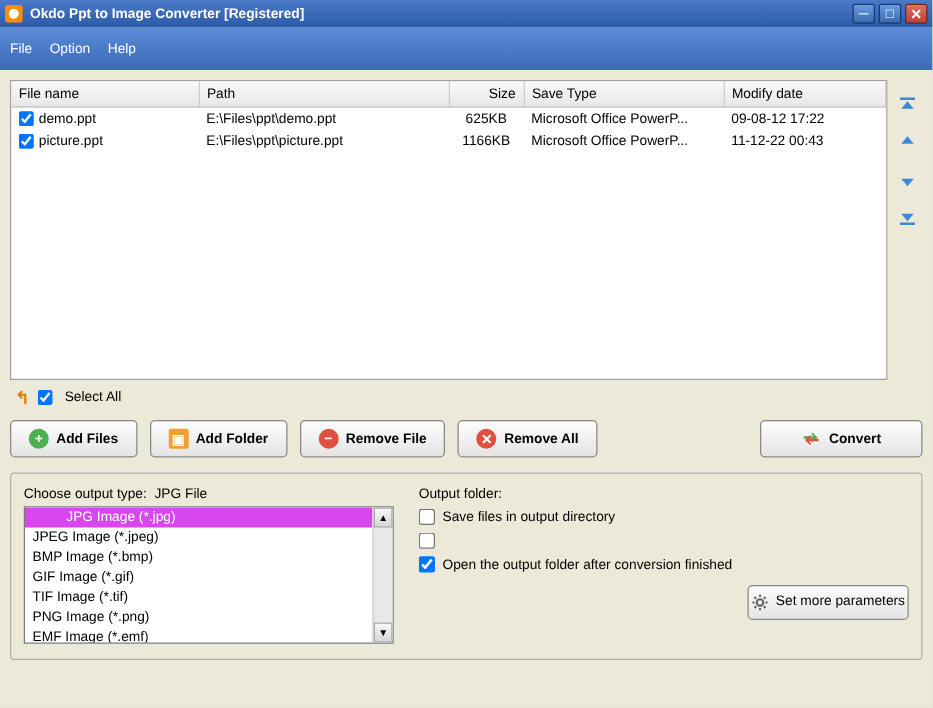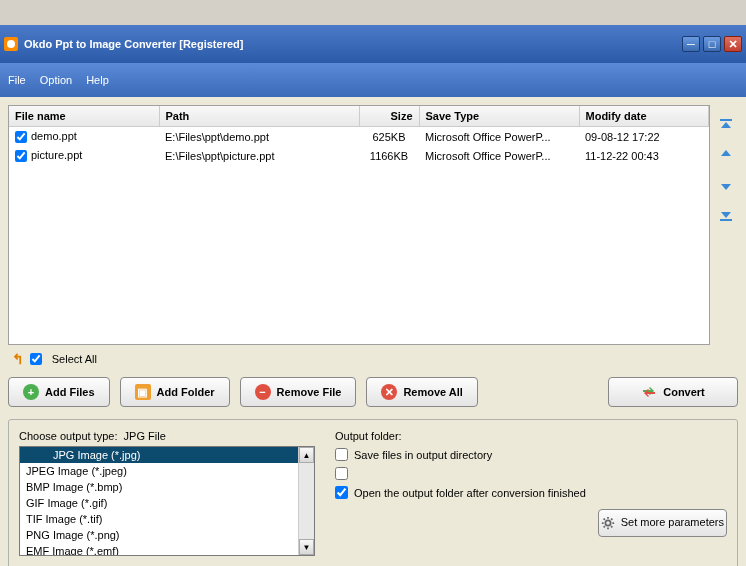--- a/index.html
+++ b/index.html
@@ -1,33 +1,33 @@
 <!DOCTYPE html>
 <html><head>
 <meta charset="utf-8">
 <style>
 * { box-sizing: border-box; margin: 0; padding: 0; font-family: Tahoma, Arial, sans-serif; font-size: 11px; }
 body { background: #d4d0c8; width: 746px; height: 566px; overflow: hidden; }
 
-.titlebar { height: 38px; background: linear-gradient(to bottom, #4a7ac8 0%, #2a5aa8 100%); display: flex; align-items: center; padding: 0 4px; color: #fff; font-weight: bold; margin-top: 25px; }
+.titlebar { height: 22px; background: linear-gradient(to bottom, #4a7ac8 0%, #2a5aa8 100%); display: flex; align-items: center; padding: 0 4px; color: #fff; font-weight: bold; }
 .titlebar .logo { width: 14px; height: 14px; background: #ff8c00; border-radius: 2px; margin-right: 6px; display: flex; align-items: center; justify-content: center; }
 .titlebar .title { flex: 1; }
 .titlebar .winbtns { display: flex; gap: 3px; }
 .titlebar .winbtn { width: 18px; height: 16px; background: linear-gradient(#6a9ae0,#3a6ab0); border: 1px solid #1a3a70; border-radius: 2px; display: flex; align-items: center; justify-content: center; color: #fff; cursor: pointer; }
 .titlebar .winbtn.close { background: linear-gradient(#e07060,#c04030); border-color: #802010; }
 
 .menubar { height: 34px; background: linear-gradient(to bottom, #5a8ad8 0%, #3a6ab8 100%); display: flex; align-items: center; padding: 0 8px; gap: 14px; color: #fff; }
 .menubar span { cursor: pointer; }
 
 .content { padding: 8px; background: #ece9d8; height: calc(566px - 44px); }
 
 .table-area { display: flex; gap: 4px; }
 .table-wrap { flex: 1; border: 1px solid #a0a0a0; background: #fff; height: 240px; overflow: hidden; }
 table { width: 100%; border-collapse: collapse; }
-th { background: linear-gradient(#f8f8f8,#e8e8e8); border-right: 1px solid #ccc; border-bottom: 1px solid #ccc; padding: 4px 6px; text-align: left; font-weight: bold; }
+th { background: linear-gradient(#f8f8f8,#e8e8e8); border-right: 1px solid #ccc; border-bottom: 1px solid #ccc; padding: 4px 6px; text-align: left; font-weight: normal; }
 th.size { text-align: right; }
 td { padding: 3px 6px; border-bottom: 0; }
 td.size { text-align: center; }
 .chk { width: 12px; height: 12px; vertical-align: middle; margin-right: 4px; }
 
 .side-arrows { width: 24px; display: flex; flex-direction: column; gap: 10px; padding-top: 10px; align-items: center; }
 .arrow-btn { width: 20px; height: 20px; display: flex; align-items: center; justify-content: center; cursor: pointer; }
 .arrow-btn svg { width: 16px; height: 16px; }
 
 .selall-row { display: flex; align-items: center; gap: 6px; margin: 6px 0 10px 4px; }
@@ -41,21 +41,21 @@
 .bicon.folder { background: #f0a030; border-radius: 2px; }
 .bicon.remove { background: #e05040; }
 .bicon.convert { background: transparent; }
 
 .bottom-panel { border: 1px solid #b0b0b0; border-radius: 3px; padding: 10px; background: #ece9d8; display: flex; gap: 20px; height: 150px; }
 .left-col { width: 296px; }
 .left-col .lbl { margin-bottom: 4px; }
 .listbox-wrap { border: 1px solid #7a7a7a; background: #fff; height: 110px; display: flex; }
 .listbox { flex: 1; overflow: hidden; }
 .listbox .item { padding: 2px 6px; cursor: pointer; }
-.listbox .item.selected { background: #0c4a6e; color: #fff; padding-left: 33px; }
+.listbox .item.selected { background: #d946ef; color: #fff; padding-left: 33px; }
 .scrollbar { width: 16px; background: #e8e8e8; border-left: 1px solid #ccc; display: flex; flex-direction: column; }
 .scrollbar .sbtn { height: 16px; background: linear-gradient(#f8f8f8,#d8d8d8); border: 1px solid #aaa; display: flex; align-items: center; justify-content: center; font-size: 8px; cursor: pointer; }
 .scrollbar .strack { flex: 1; }
 
 .right-col { flex: 1; }
 .right-col .lbl { margin-bottom: 4px; }
 .outrow { display: flex; gap: 4px; margin-bottom: 10px; }
 .outrow input { flex: 1; height: 22px; border: 1px solid #7a7a7a; padding: 0 4px; }
 .sbtn2 { height: 22px; border: 1px solid #888; border-radius: 3px; background: linear-gradient(#fdfdfd,#e4e4e4); padding: 0 10px; cursor: pointer; }
 .chkrow { display: flex; align-items: center; gap: 6px; margin: 6px 0; }

